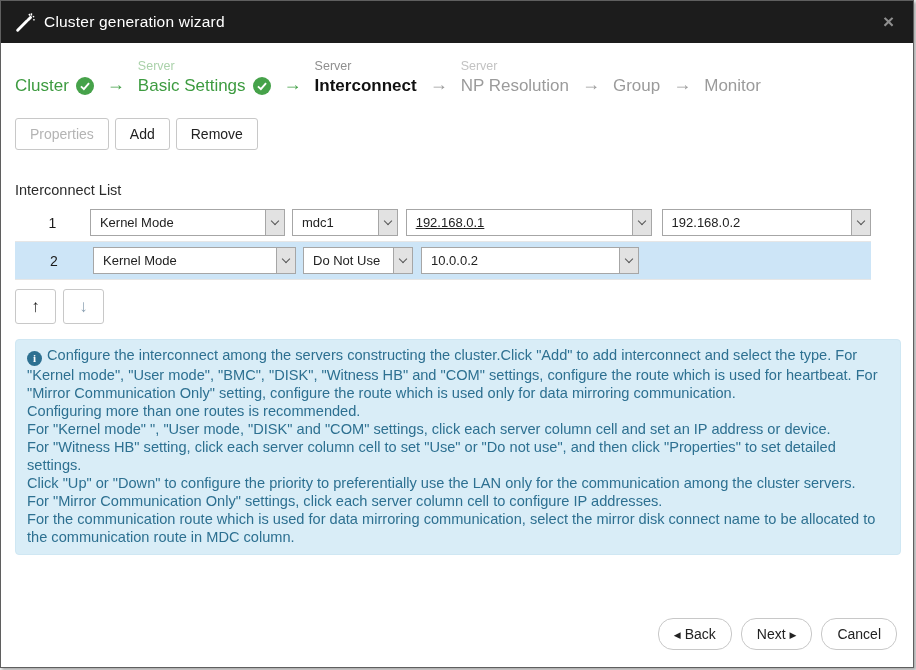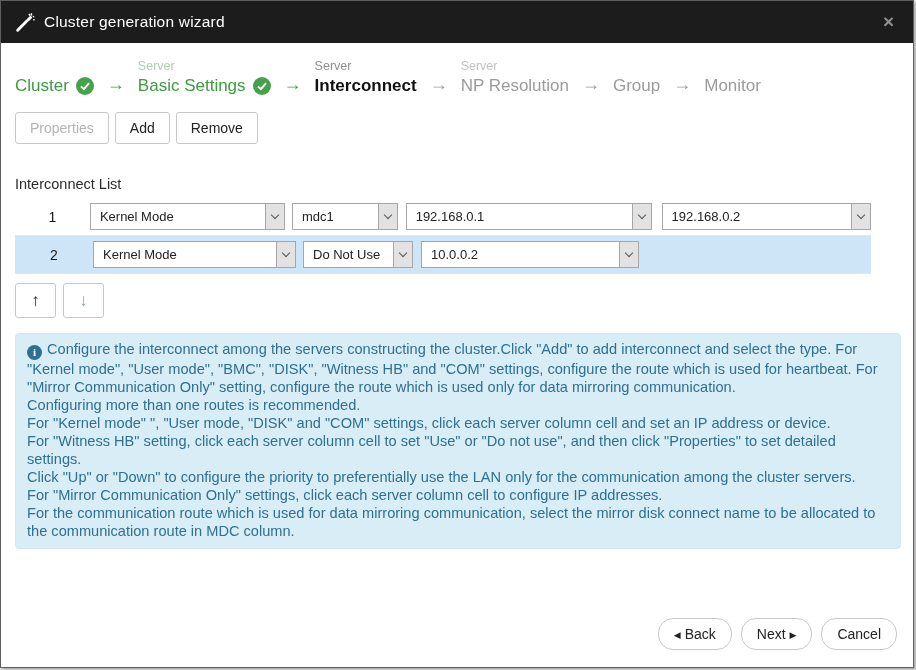--- a/index.html
+++ b/index.html
@@ -28,21 +28,21 @@
   .step.done .overline { color:#abd2ab; }
   .step.current .mainrow { color:#111; font-weight:bold; }
   .step.current .overline { color:#8f8f8f; }
   .step.future .mainrow { color:#9b9b9b; }
   .step.future .overline { color:#c3c3c3; }
   .check { width:18px; height:18px; margin-left:7px; }
   .arrow { font-size:18px; font-weight:bold; padding-bottom:1px; }
   .arrow.g { color:#46a24a; }
   .arrow.n { color:#9b9b9b; }
   
-  .toolbar { margin-top:16px; display:flex; column-gap:6px; }
+  .toolbar { margin-top:22px; display:flex; column-gap:6px; }
   .btn {
     background:#fff; border:1px solid #c8c8c8; border-radius:3px;
     font-size:14px; color:#222; padding:7px 14px; cursor:pointer;
     font-family:"Liberation Sans", sans-serif;
   }
   .btn.disabled { color:#b4b4b4; cursor:default; }
   
   .caption { margin-top:32px; font-size:14.5px; color:#2b2b2b; }
   
   .tbl { margin-top:6px; width:856px; }
@@ -57,21 +57,21 @@
   .cell-pri { width:78px; text-align:center; font-size:14px; color:#1a1a1a; }
   .select {
     height:27px; border:1px solid #a6a6a6; background:#fff; display:flex; align-items:stretch;
     font-size:13px; color:#222; cursor:pointer;
   }
   .sel-text { flex:1 1 auto; display:flex; align-items:center; padding-left:9px; overflow:hidden; white-space:nowrap; }
   .sel-btn { flex:0 0 19px; background:#e2e2e2; border-left:1px solid #a6a6a6; display:flex; align-items:center; justify-content:center; }
   .chev { width:6px; height:6px; border-right:1.6px solid #555; border-bottom:1.6px solid #555; transform:rotate(45deg); margin-top:-3px; }
   .w-type { width:203px; margin-right:7px;gap:8px; }
   .w-mdc { width:110px; margin-right:8px; }
-  .w-s1 { width:256px; margin-right:10px; }
+  .w-s1 { width:256px; margin-right:10px;text-decoration:underline; }
   .w-s2 { width:218px;gap:27px; }
   
   .reorder { margin-top:9px; display:flex; column-gap:7px; }
   .arrbtn { width:41px; height:35px; background:#fff; border:1px solid #c8c8c8; border-radius:3px; font-size:17px; cursor:pointer; }
   .arrbtn.up { color:#222; }
   .arrbtn.down { color:#8ba0b2; }
   
   .infobox {
     margin-top:15px; width:886px; background:#d9edf7; border:1px solid #cfe7f3; border-radius:4px;
     padding:6px 11px 8px 11px; color:#2d7091; font-size:14.6px; line-height:18px;

